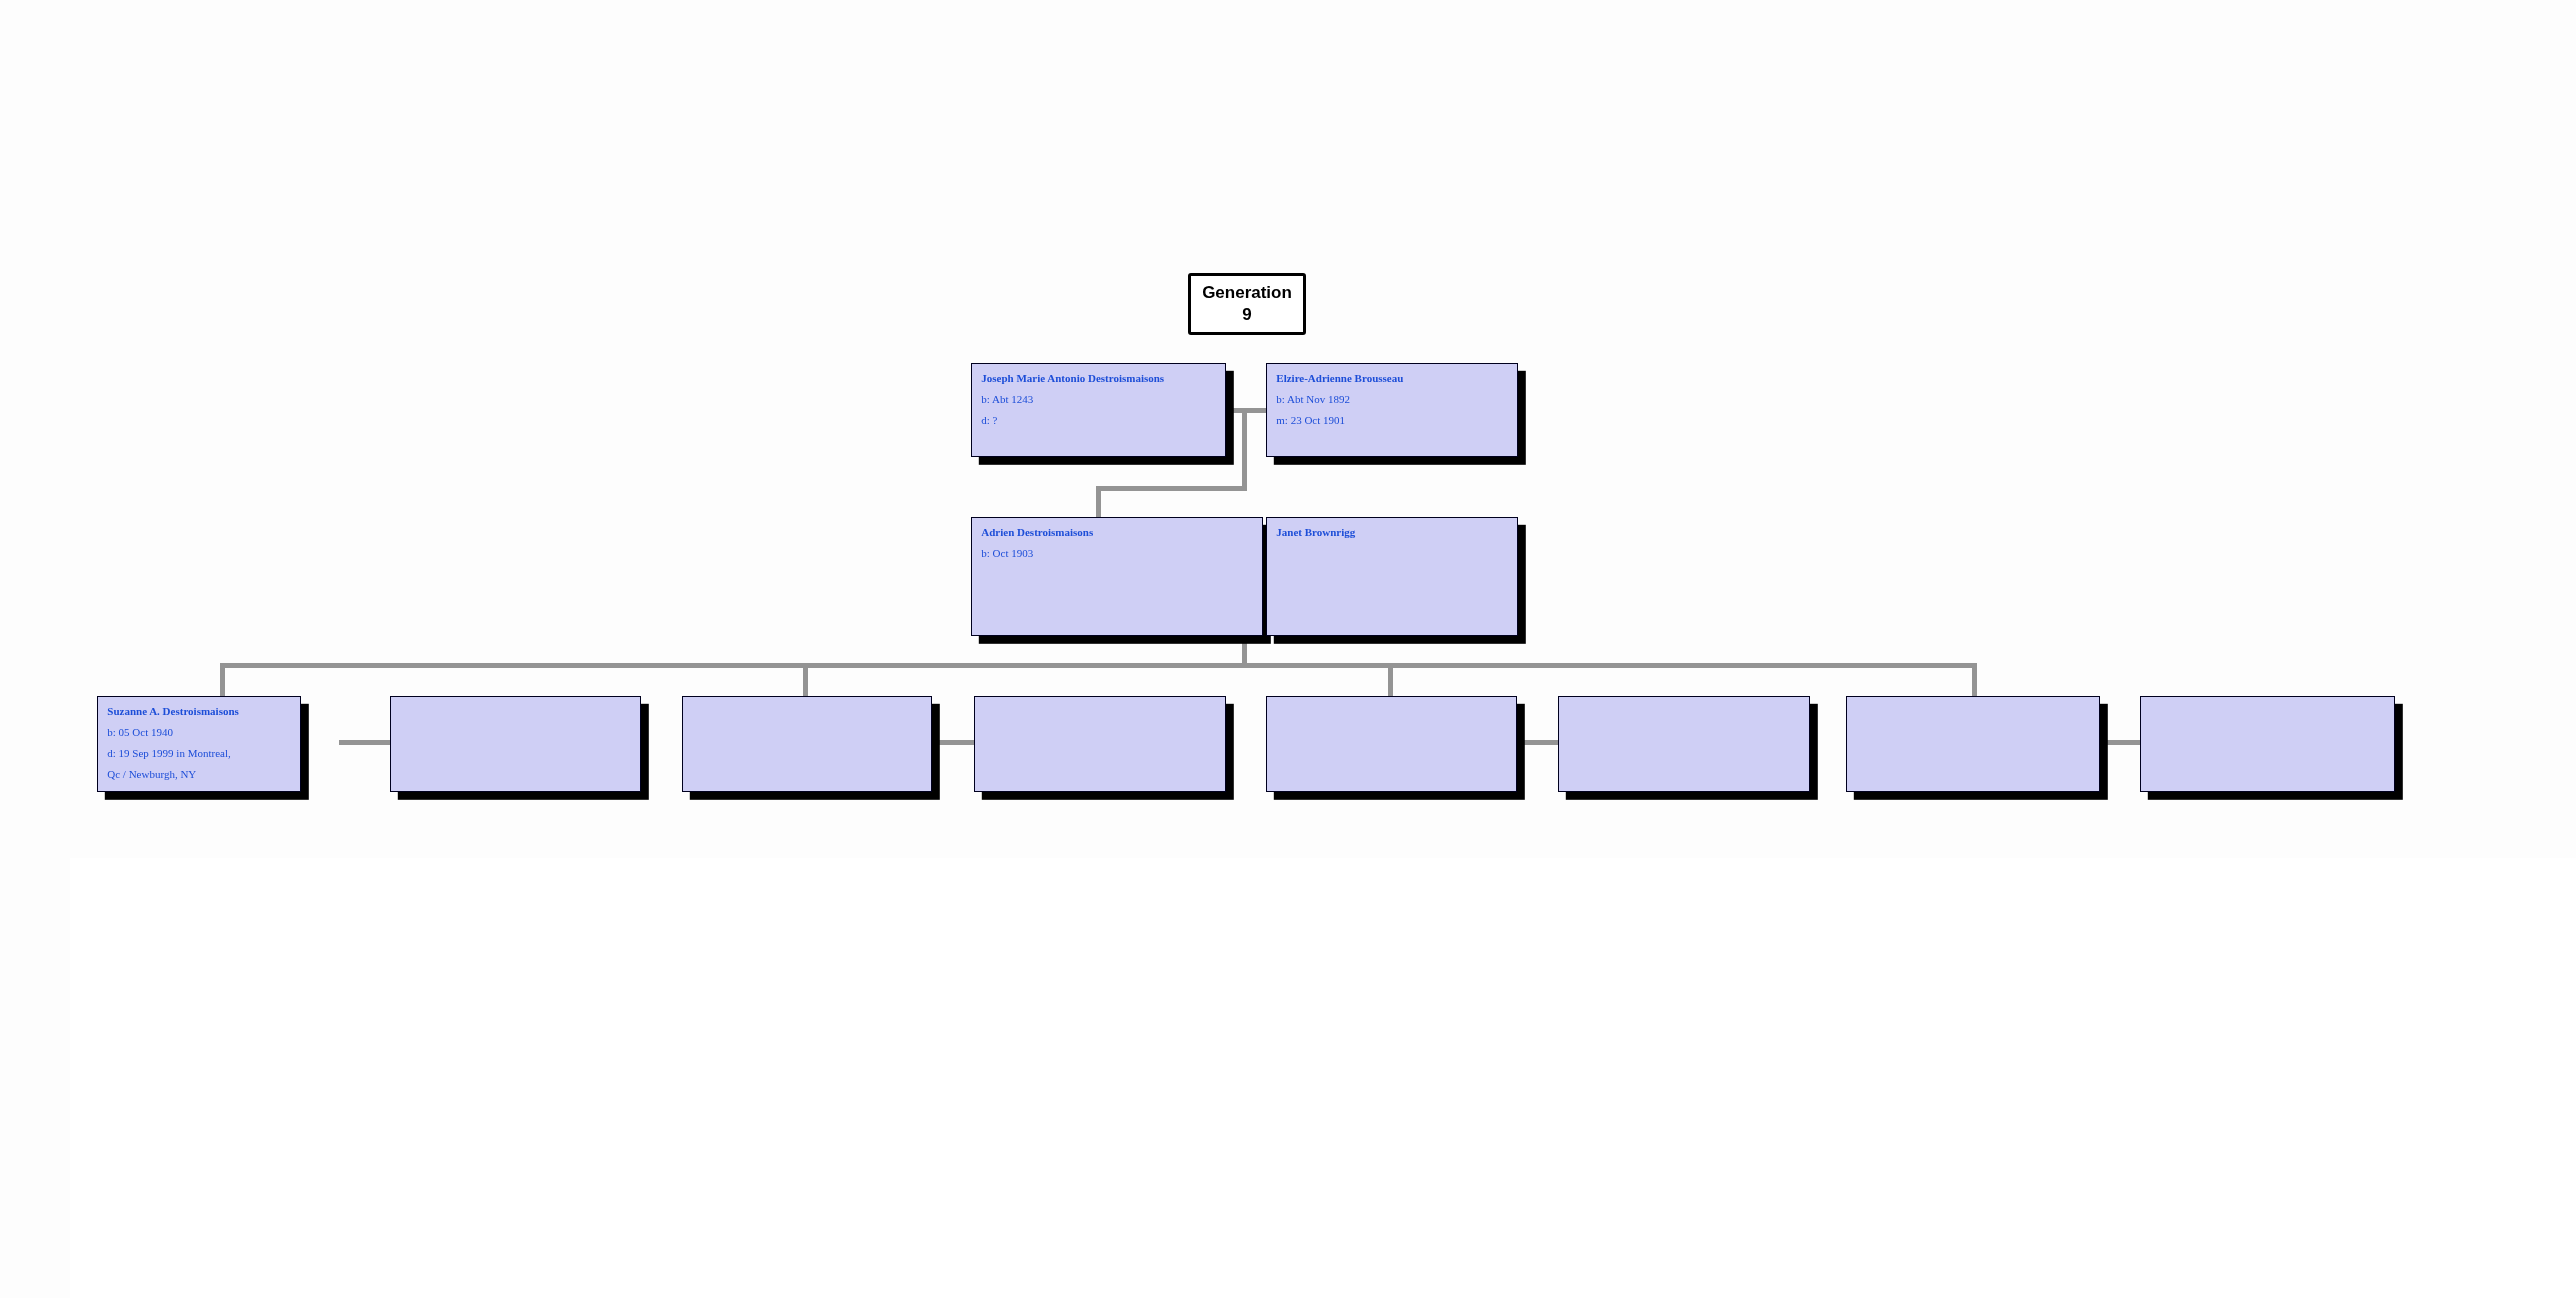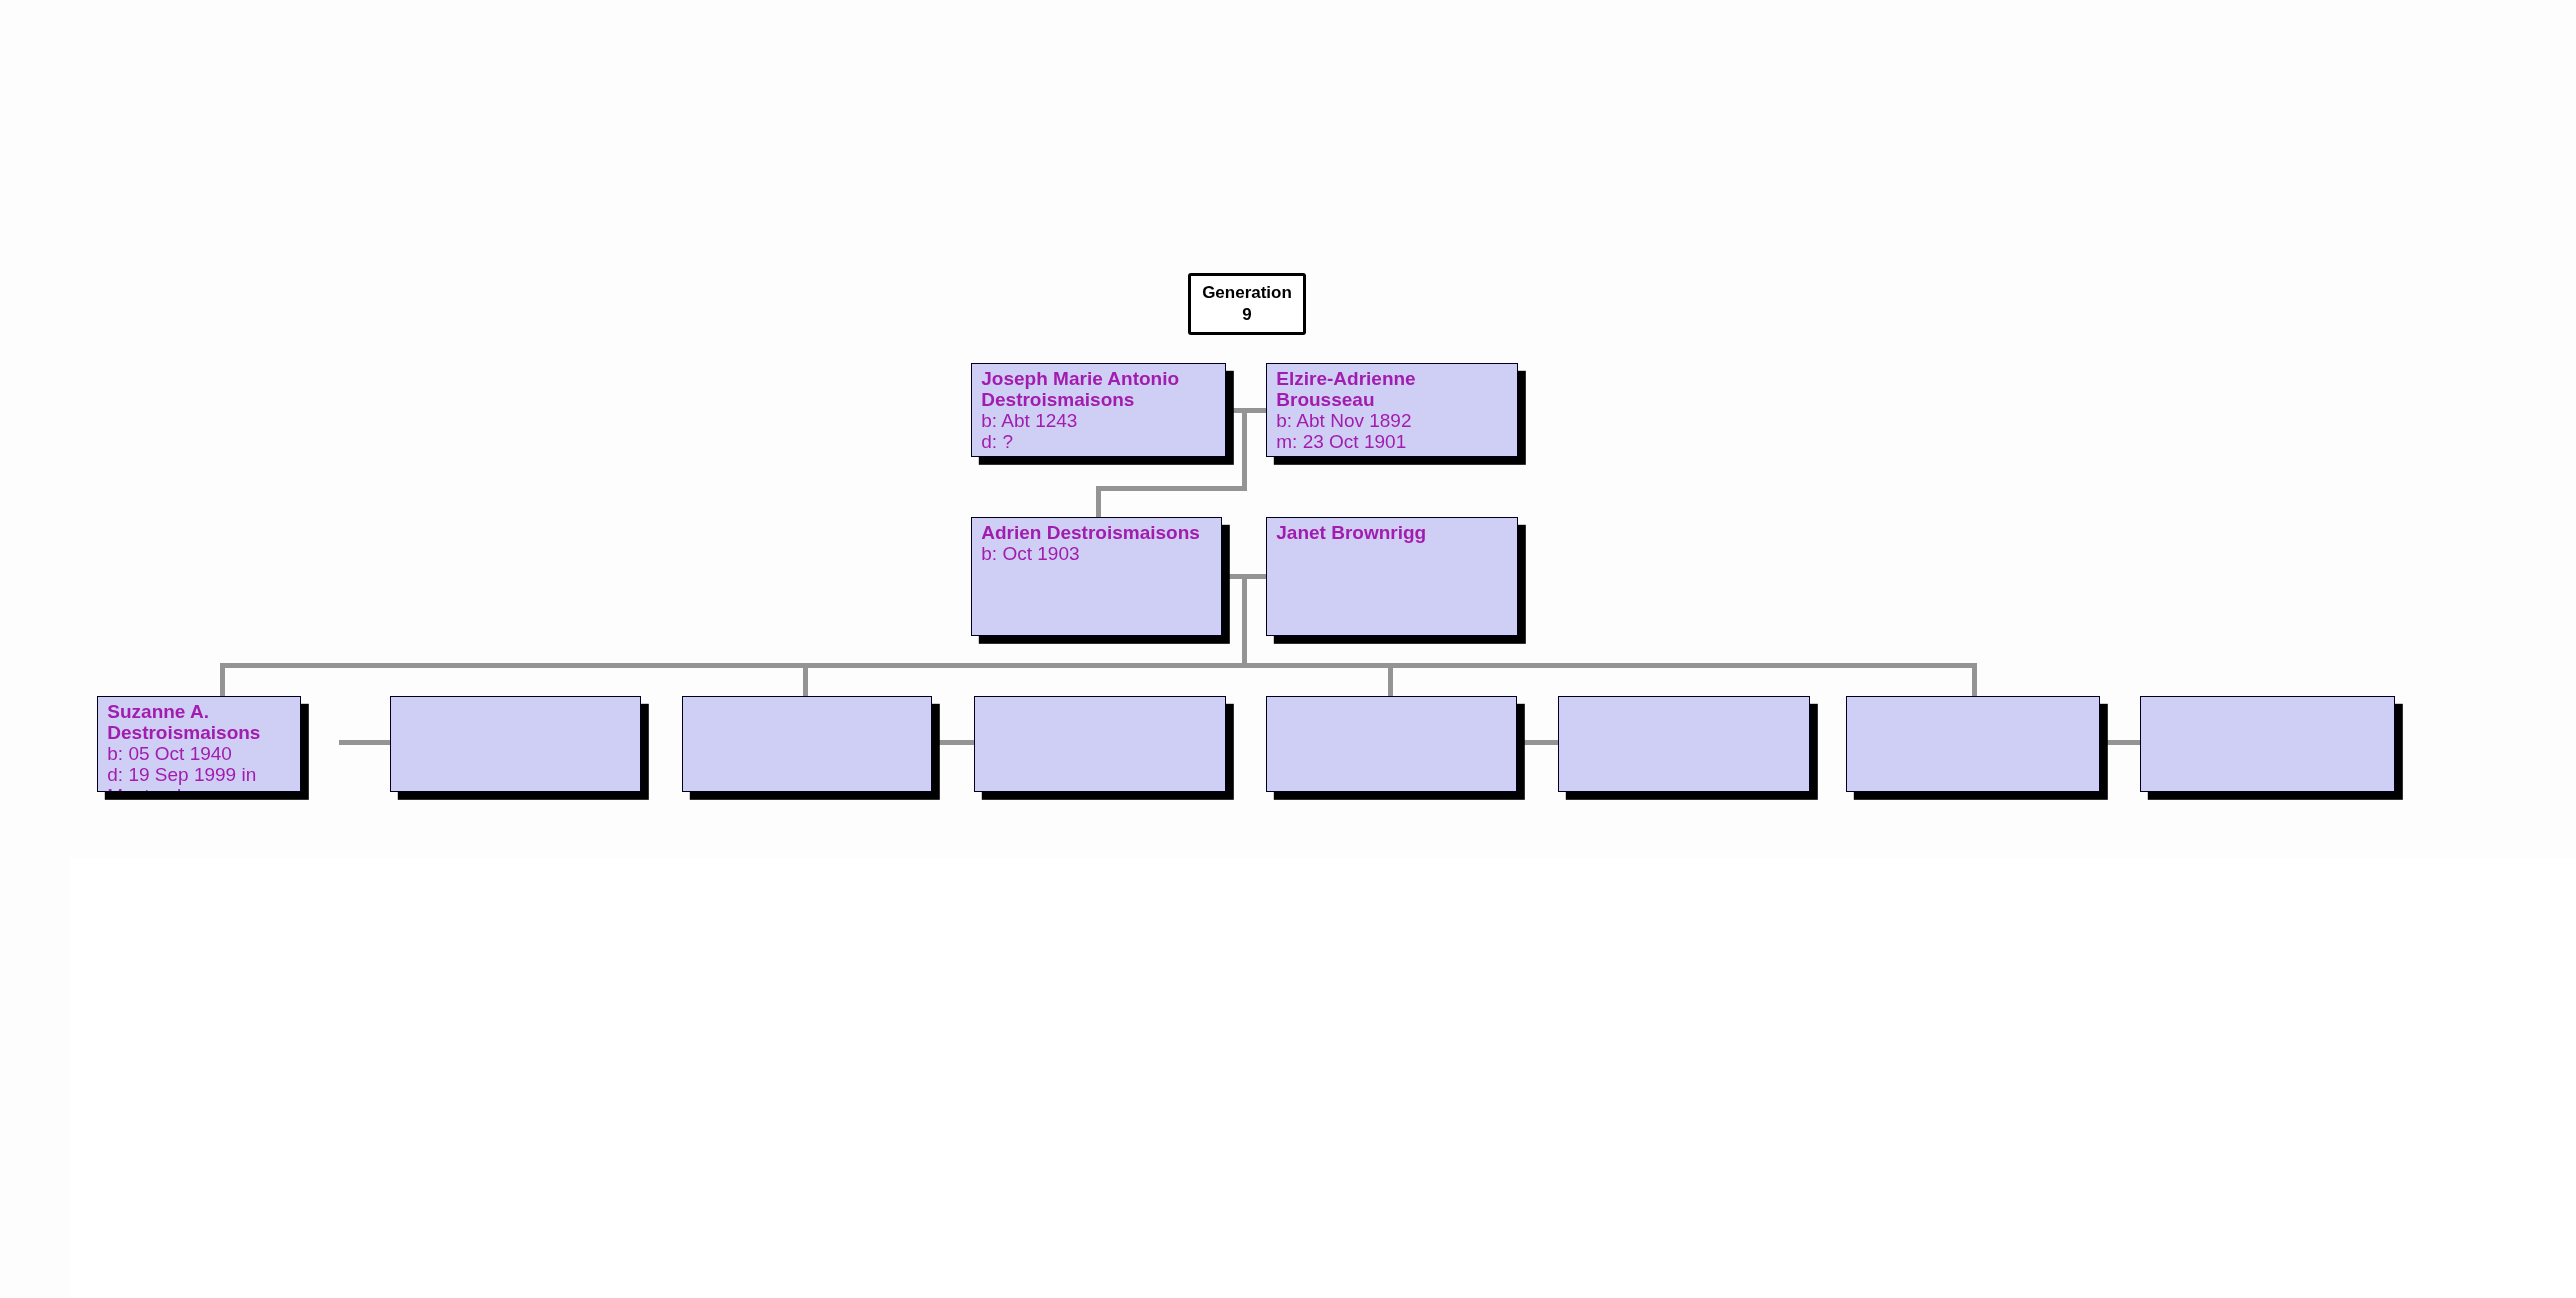--- a/index.html
+++ b/index.html
@@ -21,23 +21,24 @@
     font-weight:bold;font-size:17px;line-height:22px;color:#000000;
     white-space:pre-line;box-sizing:border-box;
   }
   .pbox{
     position:absolute;
     background:#cfcff5;
     border:1.6px solid #00001e;
     box-shadow:7.8px 7.8px 0 0 #000000;
     box-sizing:border-box;
     padding:3.9px 7px 0 9.3px;
-    color:#a21caf;
-    font-size:19px;line-height:21px;
+    color:#1d4ed8;
+    font-size:11px;line-height:21px;
     overflow:hidden;
+    font-family:Liberation Serif, serif;
   }
   .pname{font-weight:bold;}
   .pdetails{white-space:pre-line;}
   .ln{position:absolute;background:#949494;}
 </style>
 </head>
 <body>
 
 <div id="canvas">
 
@@ -66,21 +67,21 @@
     <div class="pname">Joseph Marie Antonio Destroismaisons</div>
     <div class="pdetails">b: Abt 1243
 d: ?</div>
   </div>
   <div class="pbox" style="left:1266px;top:363px;width:252px;height:94px;">
     <div class="pname">Elzire-Adrienne Brousseau</div>
     <div class="pdetails">b: Abt Nov 1892
 m: 23 Oct 1901</div>
   </div>
 
-  <div class="pbox" style="left:971px;top:517px;width:251px;height:119px;">
+  <div class="pbox" style="left:971px;top:517px;width:292px;height:119px;">
     <div class="pname">Adrien Destroismaisons</div>
     <div class="pdetails">b: Oct 1903</div>
   </div>
   <div class="pbox" style="left:1266px;top:517px;width:252px;height:119px;">
     <div class="pname">Janet Brownrigg</div>
   </div>
 
   <div class="pbox" style="left:97px;top:696px;width:204px;height:96px;">
     <div class="pname">Suzanne A. Destroismaisons</div>
     <div class="pdetails">b: 05 Oct 1940

